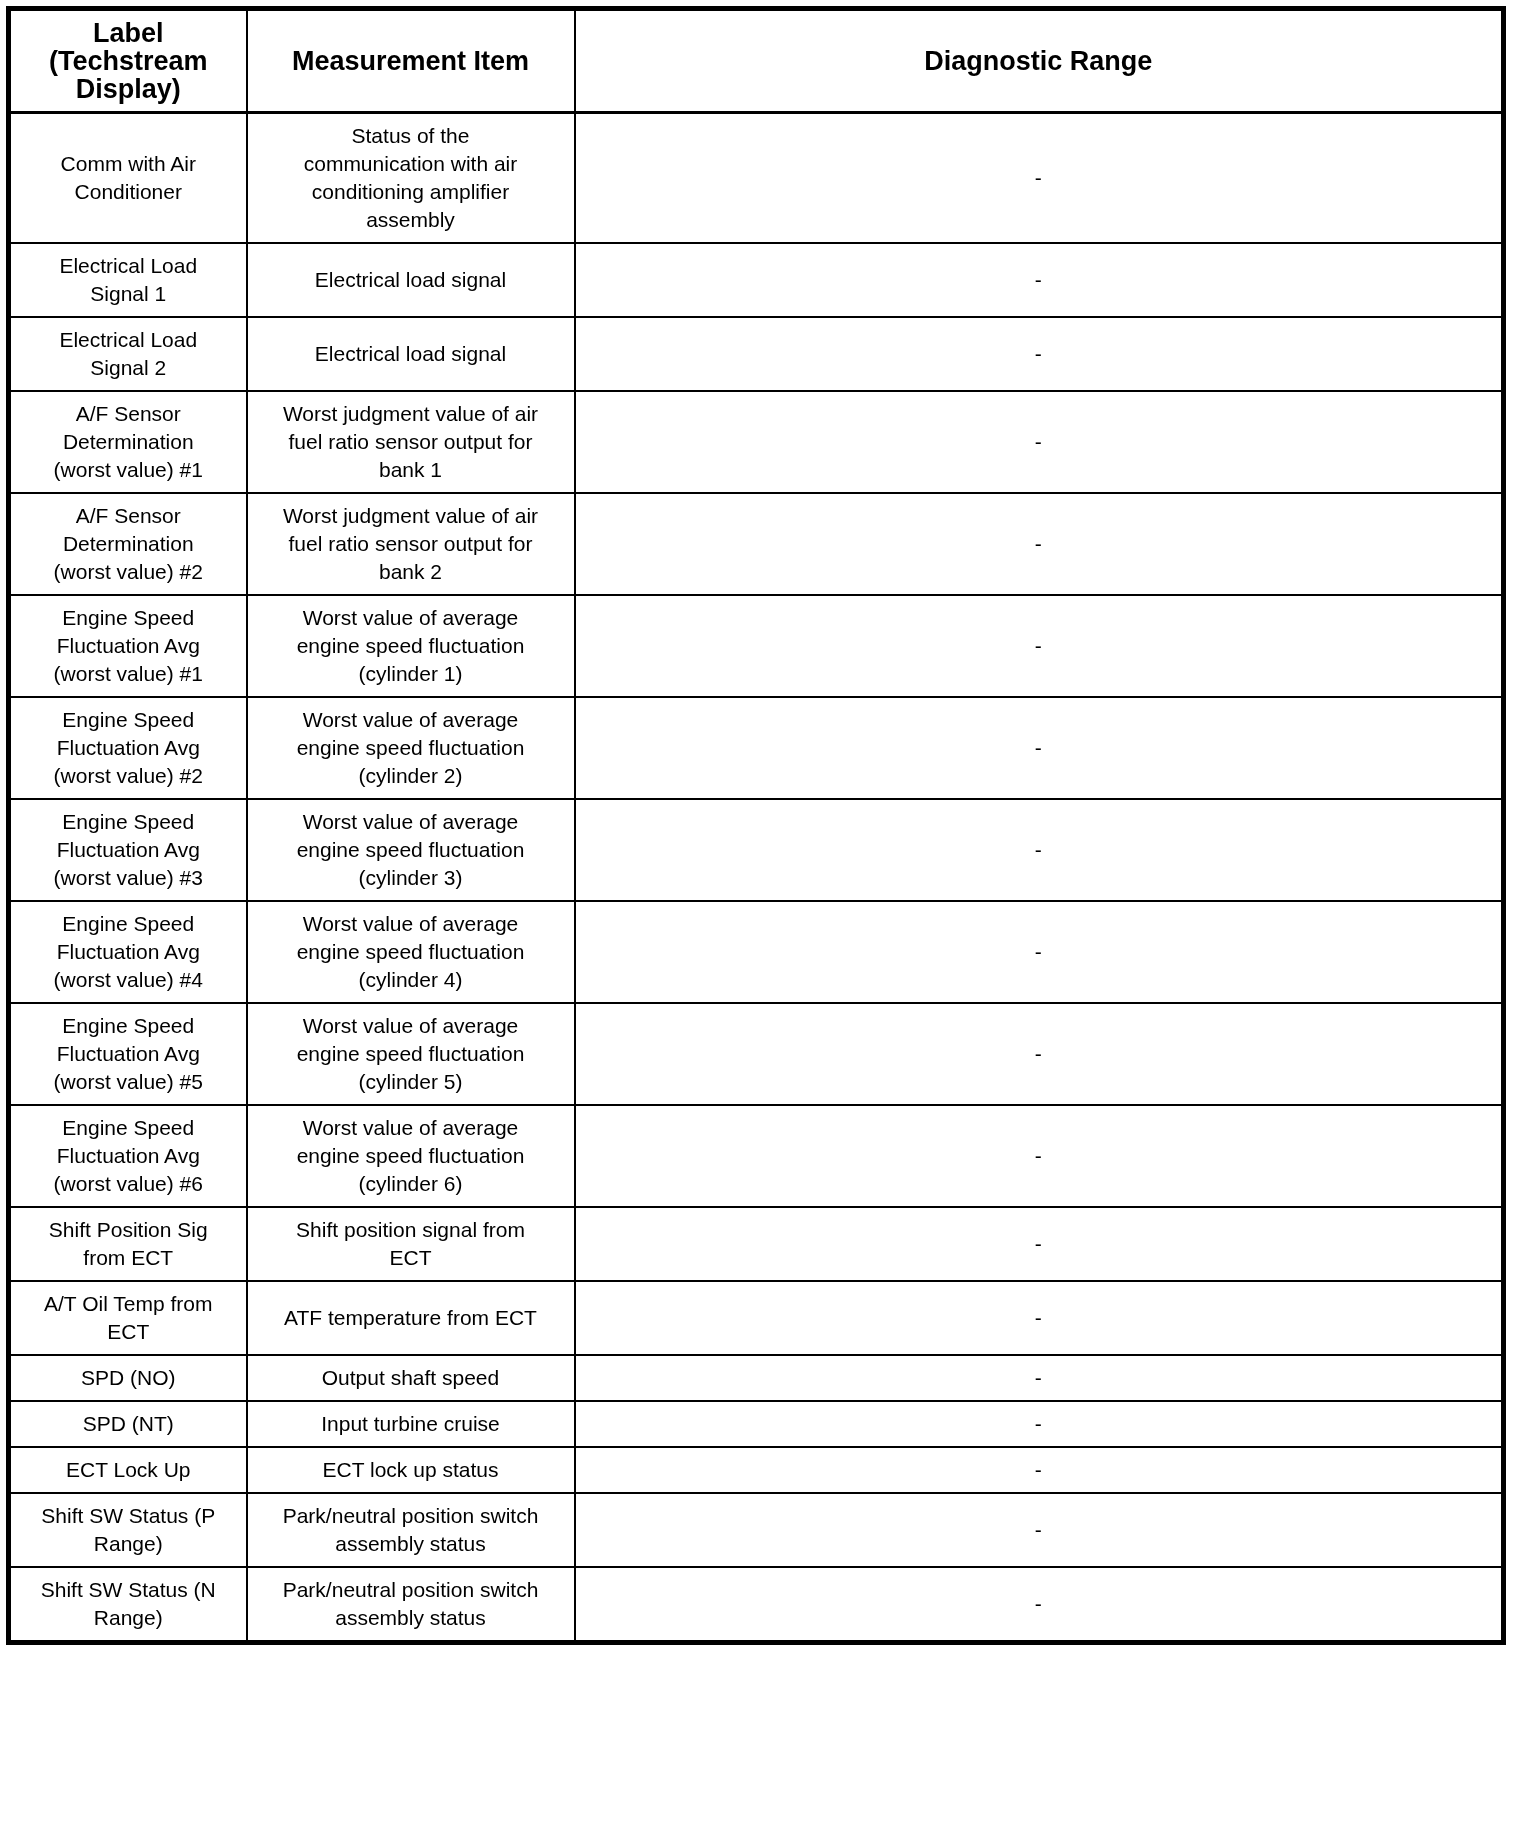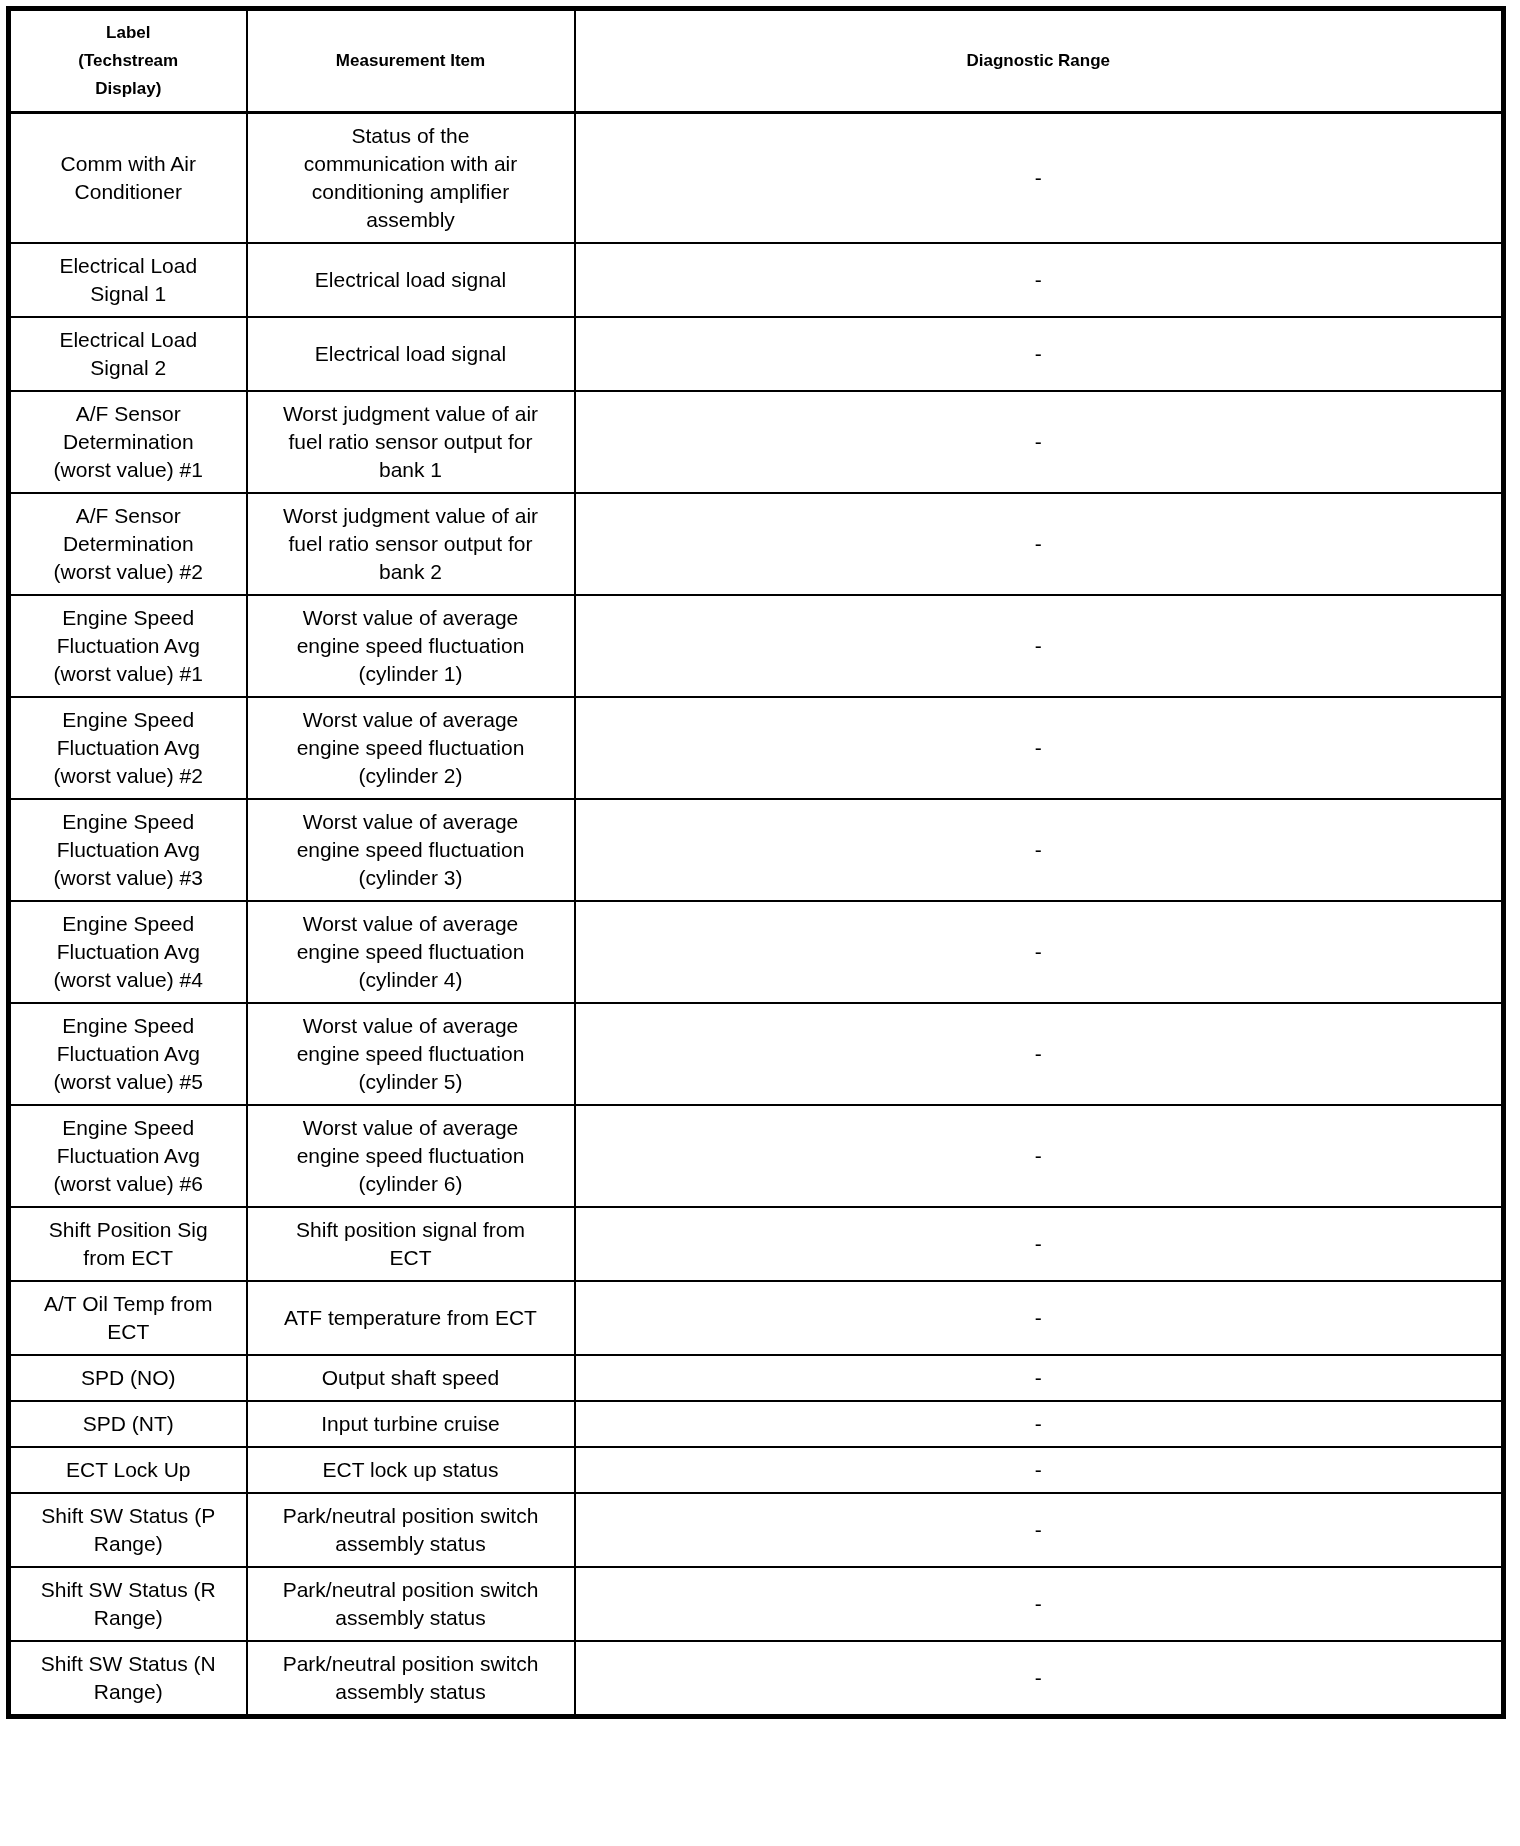--- a/index.html
+++ b/index.html
@@ -20,21 +20,21 @@
     background: #ffffff;
     border: 5px solid #000000;
   }
   col.c-label { width: 238px; }
   col.c-measurement { width: 328px; }
   col.c-note { width: auto; }
 
   .spec-table th {
     border: 2px solid #000000;
     border-bottom: 3px solid #000000;
-    font-size: 17px;
+    font-size: 27px;
     font-weight: bold;
     line-height: 28px;
     text-align: center;
     vertical-align: middle;
     padding: 8px 6px;
     white-space: pre-line;
   }
   .spec-table td {
     border: 2px solid #000000;
     font-size: 21px;
@@ -190,27 +190,20 @@
           <td class="note">-</td>
         </tr>
         <tr>
           <td class="label">Shift SW Status (P
 Range)</td>
           <td class="measurement">Park/neutral position switch
 assembly status</td>
           <td class="note">-</td>
         </tr>
         <tr>
-          <td class="label">Shift SW Status (R
-Range)</td>
-          <td class="measurement">Park/neutral position switch
-assembly status</td>
-          <td class="note">-</td>
-        </tr>
-        <tr>
           <td class="label">Shift SW Status (N
 Range)</td>
           <td class="measurement">Park/neutral position switch
 assembly status</td>
           <td class="note">-</td>
         </tr>
       </tbody>
   </table>
 </div>
 

